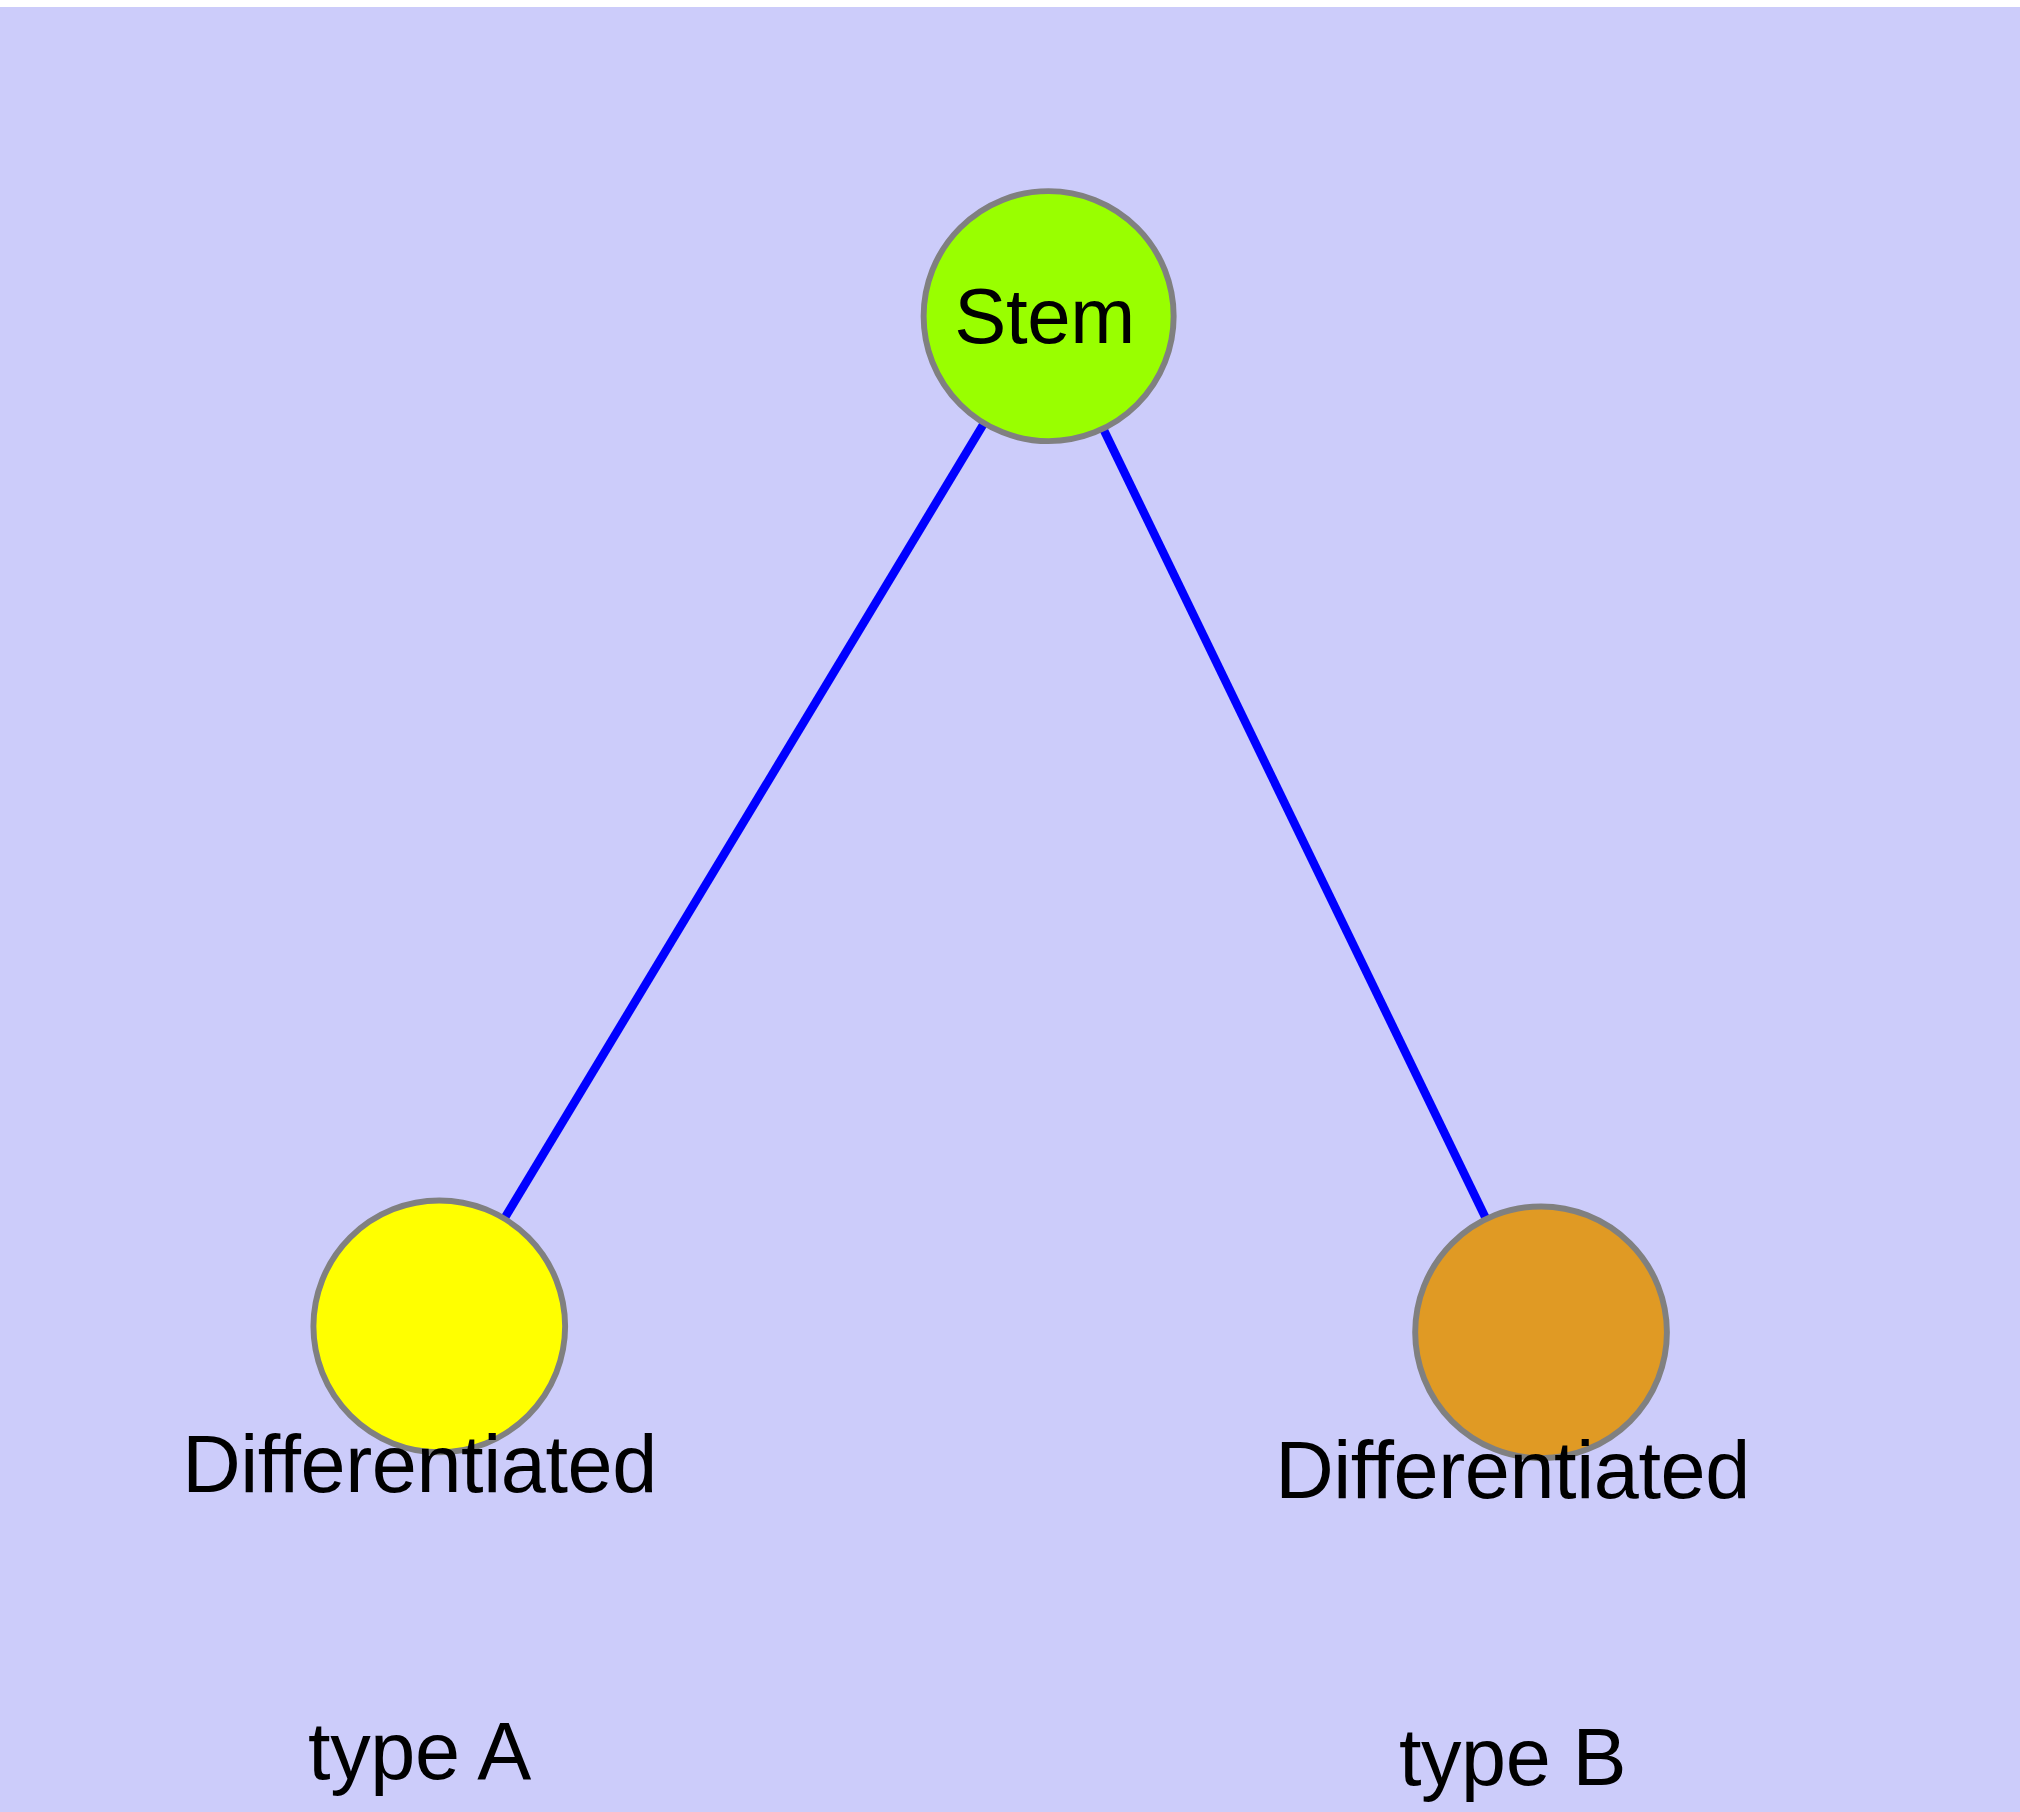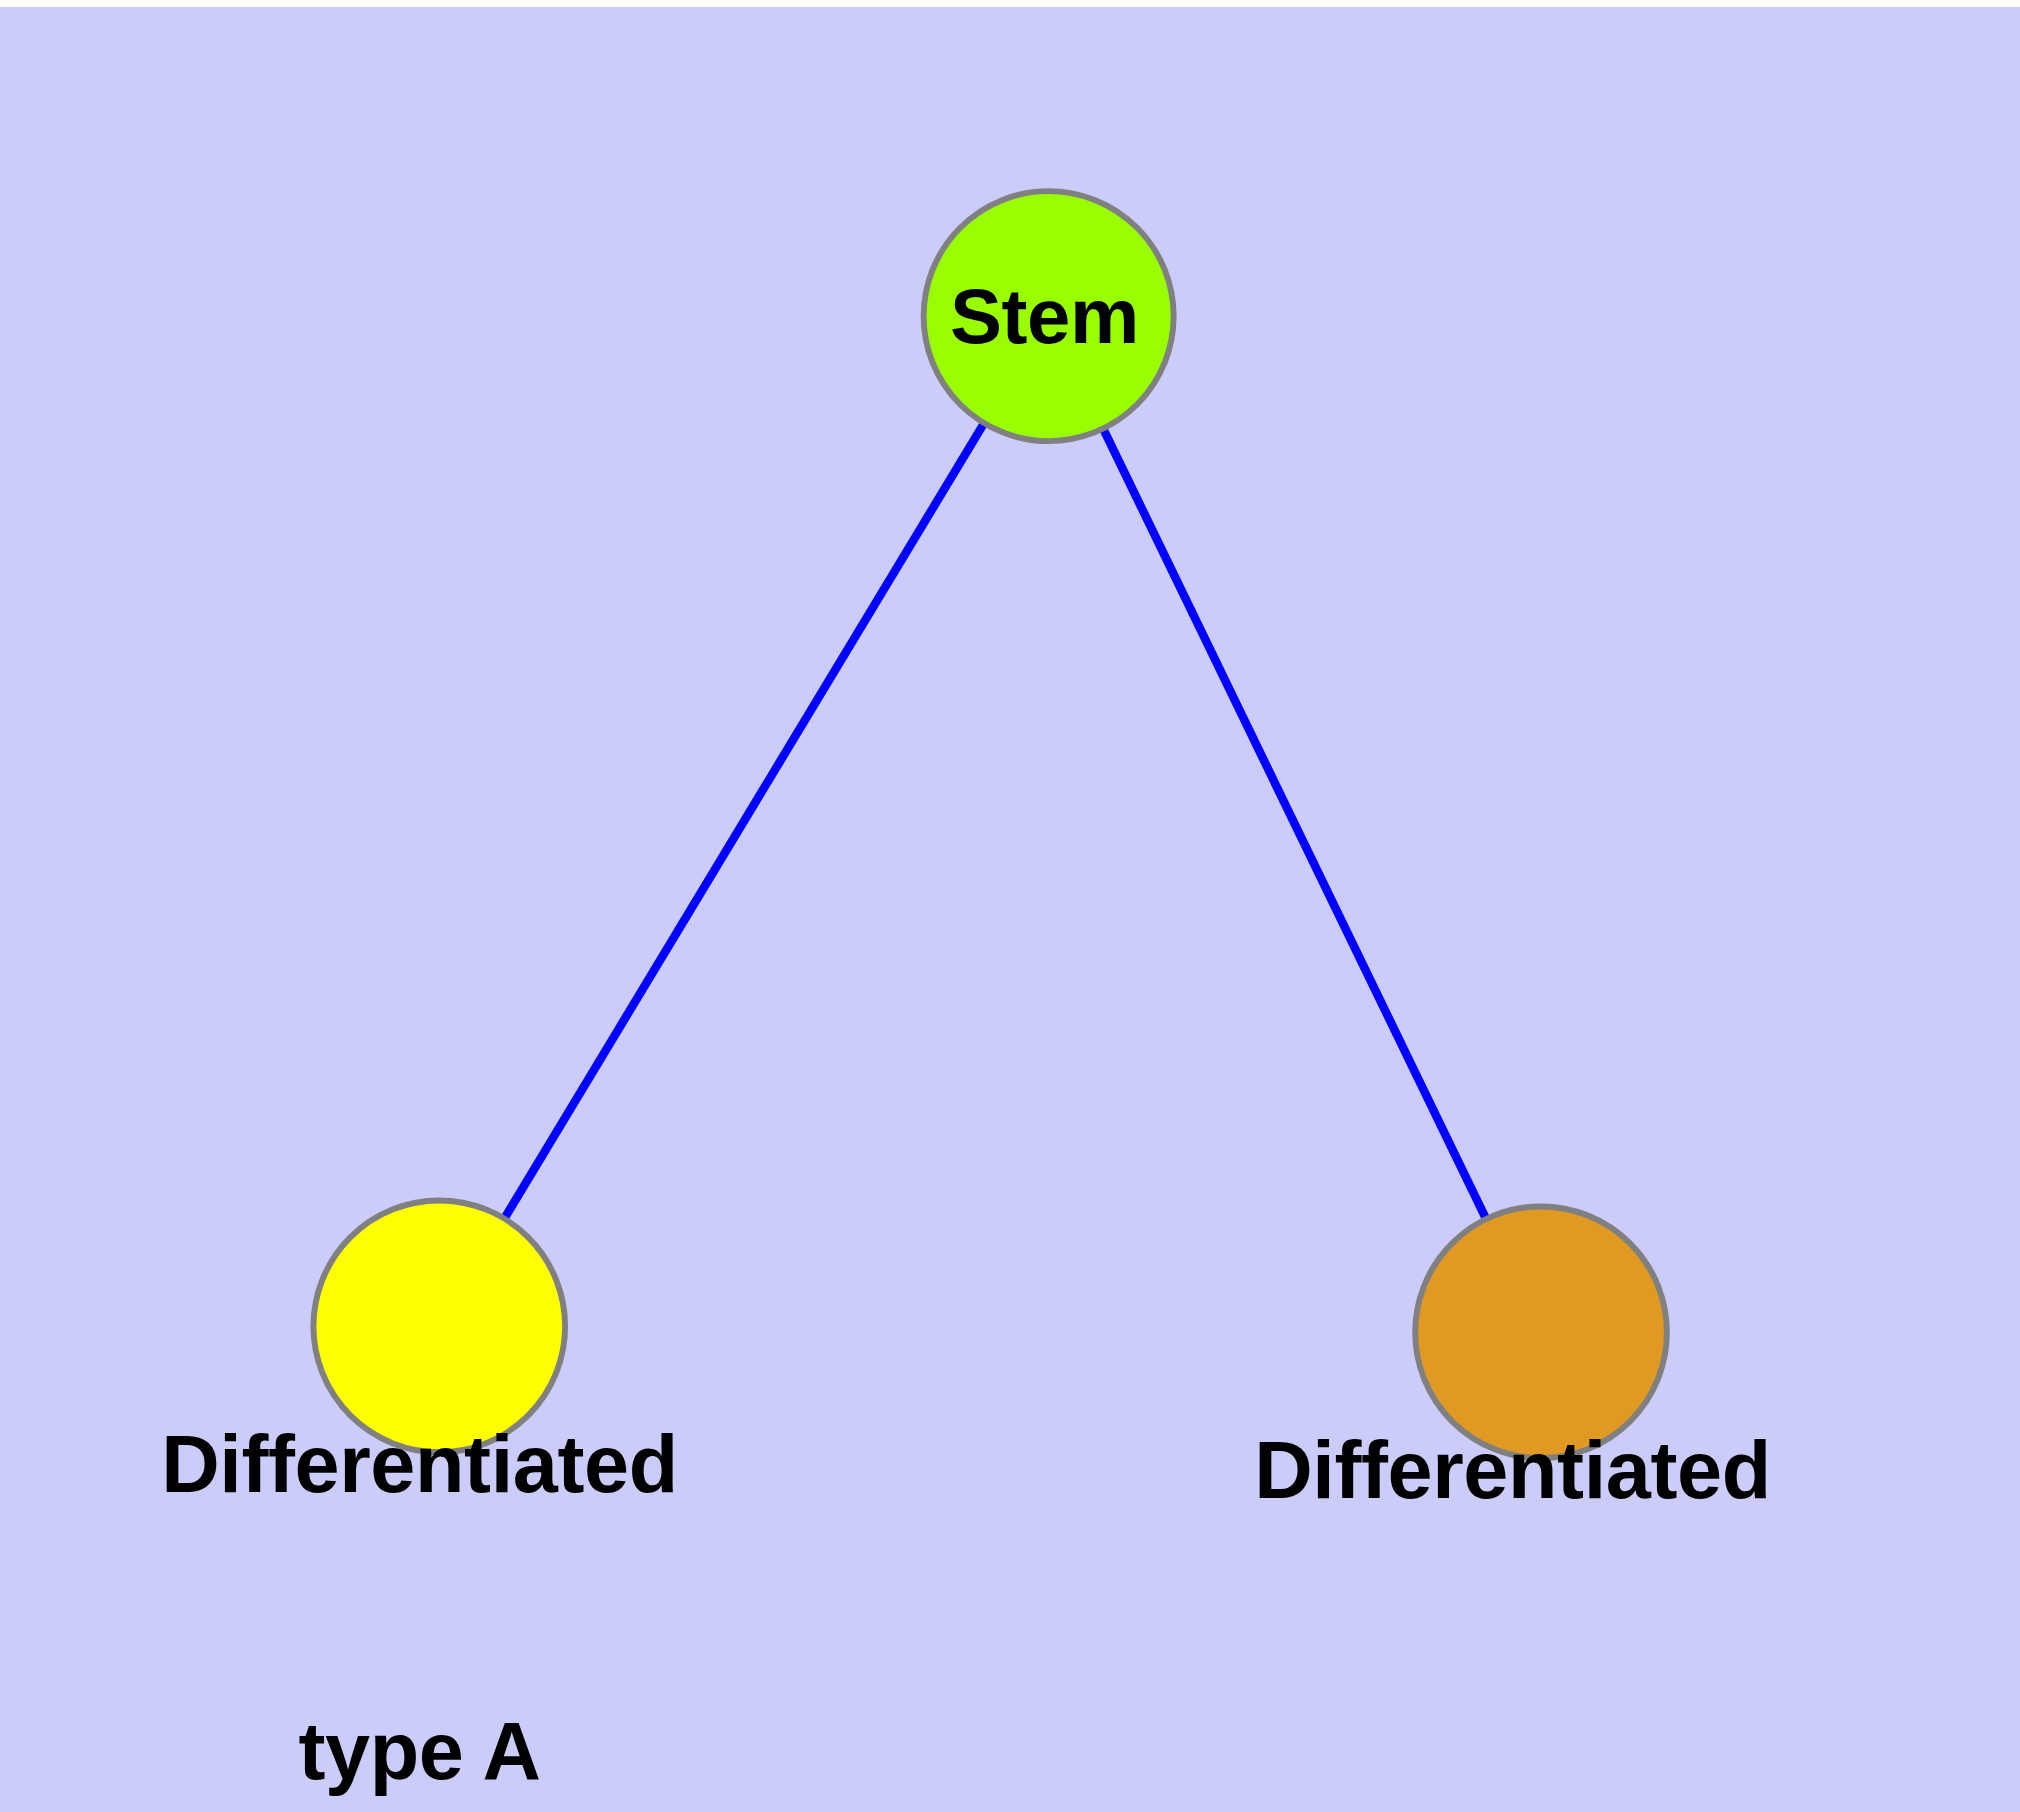--- a/index.html
+++ b/index.html
@@ -29,21 +29,21 @@
   #graph-svg {
     position: absolute;
     left: 0;
     top: 0;
     width: 2021px;
     height: 1812px;
   }
   .node-label {
     position: absolute;
     text-align: center;
-    font-weight: bold;
+    font-weight: normal;
     color: #000000;
     line-height: 1.18;
     white-space: pre;
     letter-spacing: -0.4px;
     pointer-events: none;
   }
   #label-stem {
     font-size: 78px;
     left: 536px;
     top: 270px;
@@ -85,16 +85,17 @@
 
   <div class="node-label" id="label-stem">Stem</div>
 
   <div class="node-label" id="label-diff-a">
     <div>Differentiated</div>
     <div>type A</div>
   </div>
 
   <div class="node-label" id="label-diff-b">
     <div>Differentiated</div>
+    <div>type B</div>
   </div>
 
 </div>
 
 
 </body></html>

